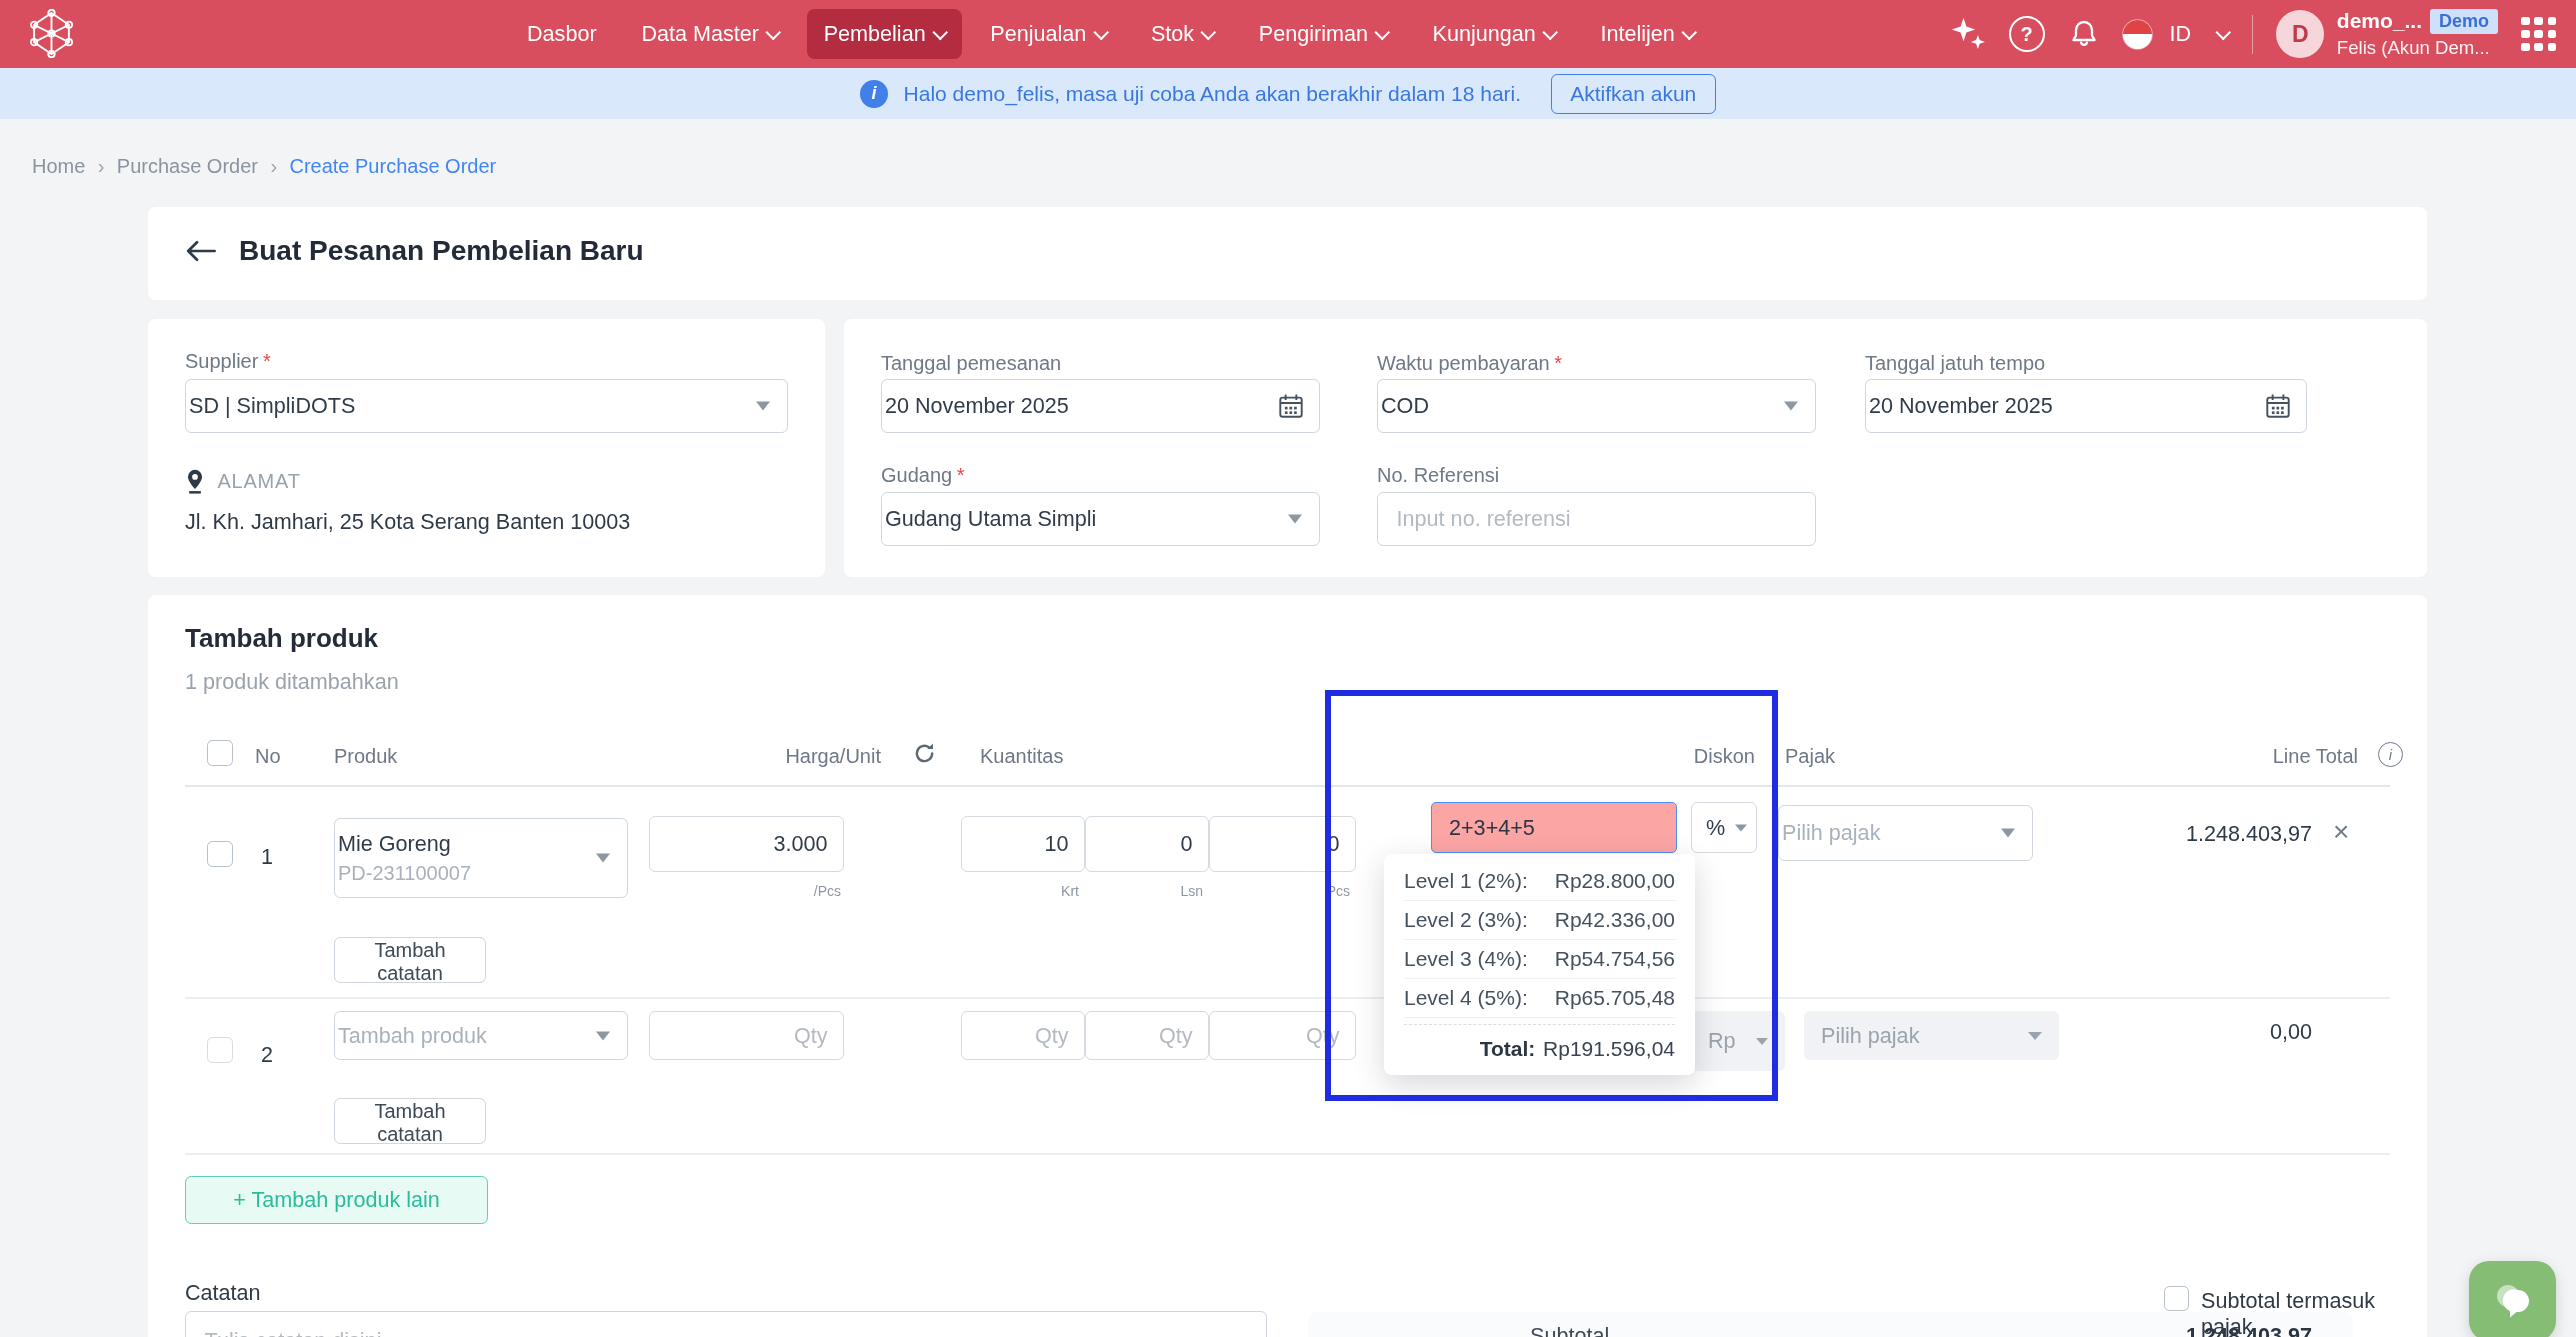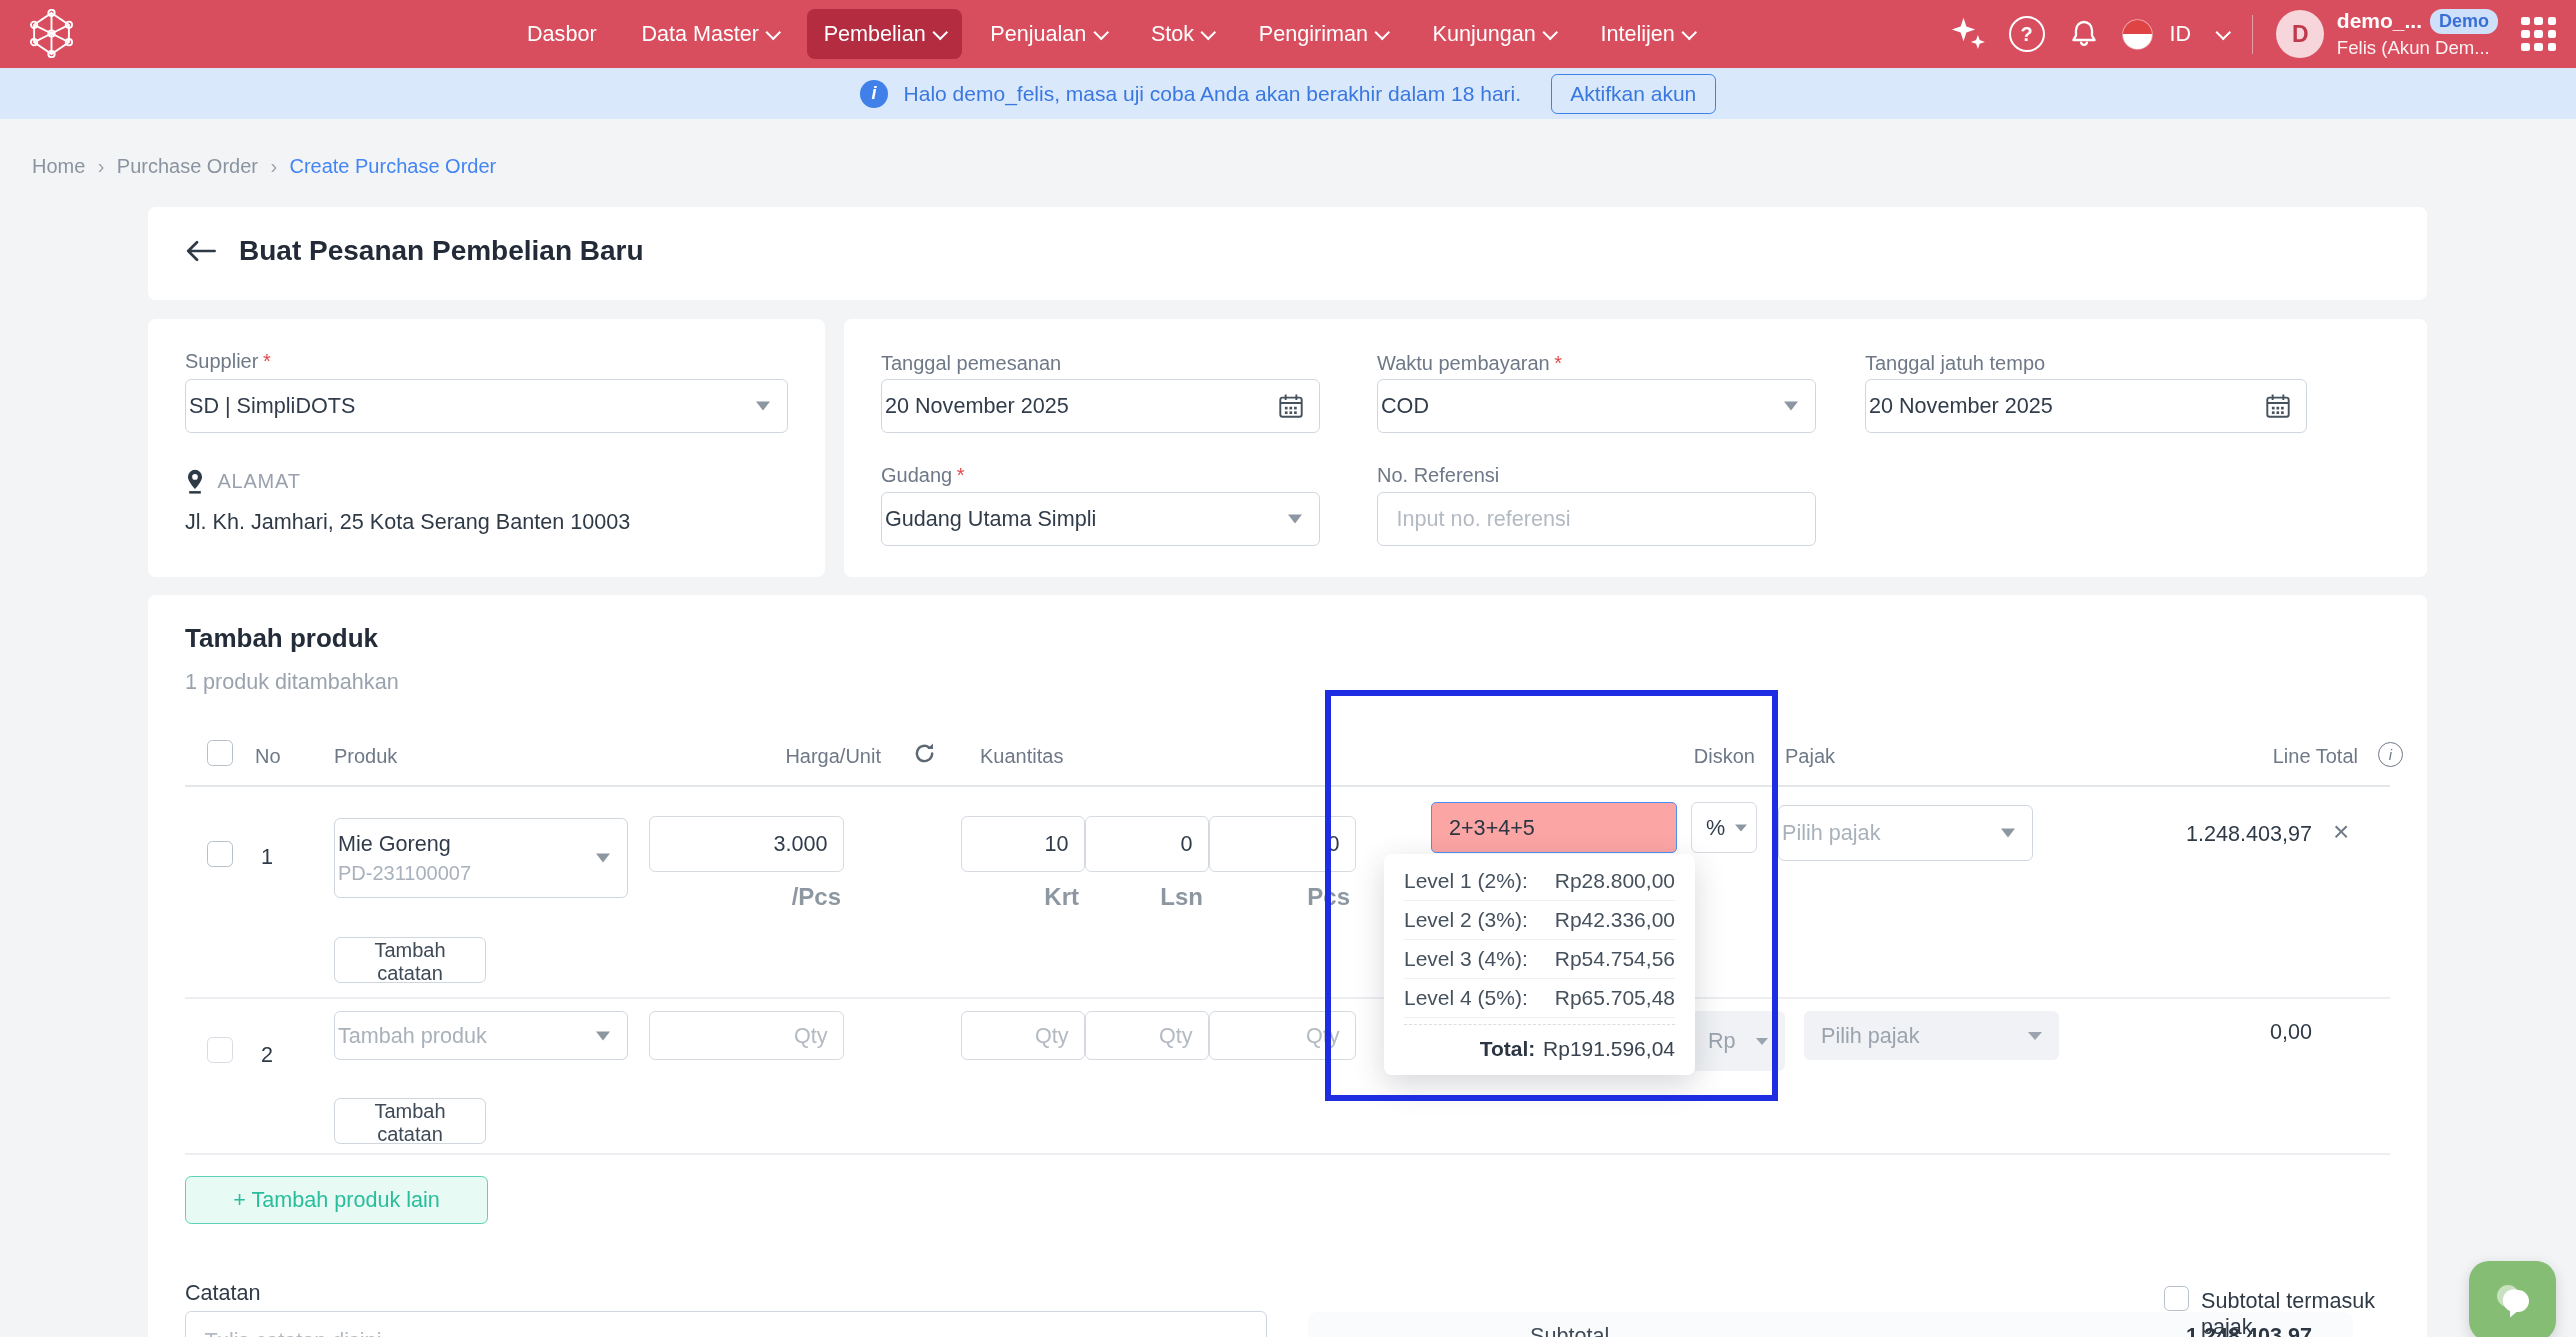--- a/index.html
+++ b/index.html
@@ -19,21 +19,21 @@
   .icbtn{display:flex;align-items:center;justify-content:center;cursor:pointer;}
   .help-c{width:32px;height:32px;border:2.3px solid #fff;border-radius:50%;color:#fff;font-size:20px;font-weight:bold;display:flex;align-items:center;justify-content:center;}
   .flag{width:29px;height:29px;border-radius:50%;overflow:hidden;background:#fff;position:relative;box-shadow:0 0 0 0.8px rgba(255,255,255,.5);}
   .flag::before{content:"";position:absolute;left:0;top:0;width:100%;height:50%;background:#e04343;}
   .locale{display:flex;align-items:center;gap:18px;color:#fff;font-size:21.6px;cursor:pointer;}
   .vdiv{width:1.5px;height:39px;background:rgba(255,255,255,.45);}
   .avatar{width:48px;height:48px;border-radius:50%;background:#f6d6da;color:#c03a4e;font-size:23px;font-weight:bold;display:flex;align-items:center;justify-content:center;}
   .uchip{display:flex;align-items:center;gap:12.4px;cursor:pointer;}
   .uname{color:#fff;font-size:21px;font-weight:bold;display:flex;align-items:center;gap:7.7px;}
   .usub{color:rgba(255,255,255,.92);font-size:18.6px;margin-top:3.1px;}
-  .badge{background:#cfe0fb;color:#3a70d6;font-size:18px;font-weight:bold;border-radius:12px;padding:2.3px 9.3px;}
+  .badge{background:#cfe0fb;color:#3a70d6;font-size:18px;font-weight:bold;border-radius:3px;padding:2.3px 9.3px;}
   .grid9{display:grid;grid-template-columns:repeat(3,8.5px);grid-gap:4.6px;cursor:pointer;}
   .grid9 i{width:8.5px;height:8.5px;background:#fff;border-radius:2.3px;}
   
   .banner{position:absolute;left:0;top:68px;width:2576px;height:51px;background:#d9e8fb;display:flex;align-items:center;justify-content:center;gap:15.5px;}
   .info-dot{width:28px;height:28px;border-radius:50%;background:#4080e8;color:#fff;font-size:18px;font-weight:bold;display:flex;align-items:center;justify-content:center;font-style:italic;}
   .banner-text{color:#3a78e0;font-size:21px;}
   .banner-btn{margin-left:14px;border:1.5px solid #4080e8;background:transparent;color:#3a78e0;font-size:21px;border-radius:6.2px;padding:7px 18.6px;cursor:pointer;font-family:inherit;}
   
   .bc{position:absolute;left:32px;top:155px;display:flex;align-items:center;gap:12.4px;font-size:20px;color:#8a94a1;}
   .bc .sep{font-size:20px;color:#9aa3ae;}
@@ -43,21 +43,21 @@
   .card{position:absolute;background:#fff;border-radius:7.7px;}
   .flabel{font-size:20px;color:#6e7887;}
   .req{color:#e5484d;margin-left:4.6px;}
   .sel,.inpbox{position:absolute;border:1.5px solid #cfd6dd;border-radius:6.2px;background:#fff;display:flex;align-items:center;padding:0 3px;font-size:21.6px;color:#313c4b;cursor:pointer;box-sizing:border-box;}
   .tri{position:absolute;right:17px;top:50%;transform:translateY(-50%);width:0;height:0;border-left:7px solid transparent;border-right:7px solid transparent;border-top:9.3px solid #8d97a2;}
   input,textarea{font-family:inherit;box-sizing:border-box;}
   input::placeholder,textarea::placeholder{color:#b3bac2;}
   .tinp{position:absolute;border:1.5px solid #cfd6dd;border-radius:6.2px;background:#fff;font-size:21.6px;color:#313c4b;padding:0 18.6px;outline:none;}
   .num{position:absolute;border:1.5px solid #d4dae0;border-radius:6.2px;background:#fff;font-size:21.6px;color:#313c4b;text-align:right;padding:0 15.5px;outline:none;}
   .hdrlab{position:absolute;font-size:20px;color:#6e7887;white-space:nowrap;}
-  .unitlab{position:absolute;font-size:24px;color:#8d97a2;text-align:right;font-weight:bold;}
+  .unitlab{position:absolute;font-size:14px;color:#8d97a2;text-align:right;}
   .cb{position:absolute;width:26px;height:26px;border:1.5px solid #b7bfc9;border-radius:5.4px;background:#fff;cursor:pointer;box-sizing:border-box;}
   .divline{position:absolute;height:1.5px;background:#e4e7ea;}
   .notebtn{position:absolute;border:1.5px solid #cfd6dd;background:#fff;border-radius:6.2px;font-size:20px;color:#3f4a57;cursor:pointer;font-family:inherit;}
   .disabledbox{position:absolute;background:#f0f2f5;border:none;border-radius:6.2px;display:flex;align-items:center;padding:0 17px;font-size:21.6px;color:#9aa3ae;box-sizing:border-box;}
   .celltxt{position:absolute;font-size:21.6px;color:#2f3a47;}
   
   .discount-inp{position:absolute;background:#fca5a5;border:1.9px solid #4c8ff7;border-radius:5px;font-size:21.6px;color:#2c3643;padding:0 17px;outline:none;}
   
   .popup{position:absolute;left:1384px;top:854px;width:311px;background:#fff;border-radius:7.7px;box-shadow:0 9.3px 31px rgba(31,41,55,.18);z-index:55;padding:7.7px 0 14px;}
   .prow{display:flex;justify-content:space-between;align-items:center;height:38px;margin:0 20px;border-bottom:0.8px solid #eef0f3;font-size:21px;color:#46515e;}

